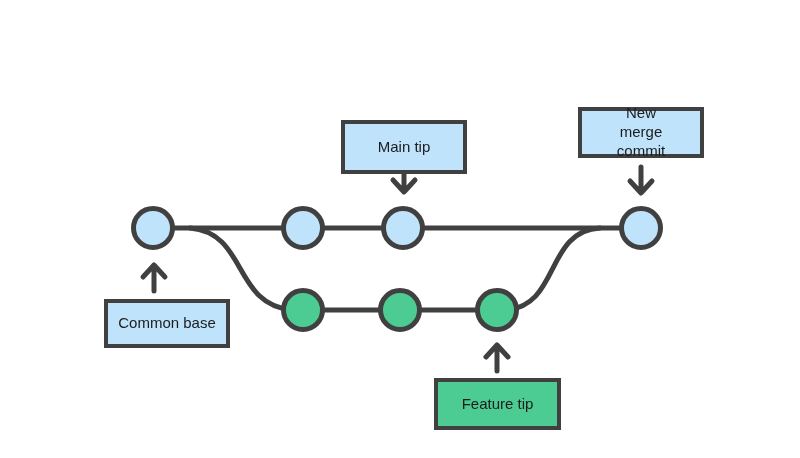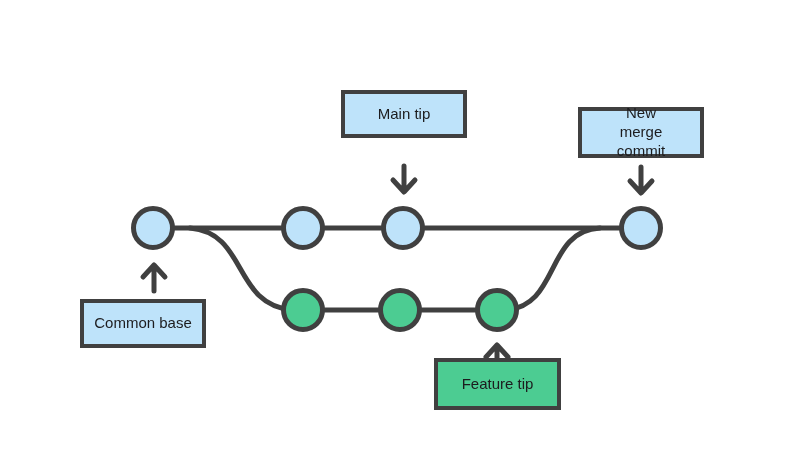--- a/index.html
+++ b/index.html
@@ -54,24 +54,24 @@
     display: flex;
     align-items: center;
     justify-content: center;
     text-align: center;
     font-size: 15px;
     line-height: 1.25;
     color: var(--label-text);
     background: var(--main-branch-fill);
   }
   .label-box.green { background: var(--feature-branch-fill); }
-  .box-main-tip    { left: 341px; top: 90px; width: 126px; height: 48px; }
+  .box-main-tip    { left: 341px; top: 120px; width: 126px; height: 54px; }
   .box-new-merge   { left: 578px; top: 107px; width: 126px; height: 51px; padding: 0 25px; }
-  .box-common-base { left:  80px; top: 299px; width: 126px; height: 49px; }
-  .box-feature-tip { left: 434px; top: 358px; width: 127px; height: 52px; }
+  .box-common-base { left:  104px; top: 299px; width: 126px; height: 49px; }
+  .box-feature-tip { left: 434px; top: 378px; width: 127px; height: 52px; }
 </style>
 </head>
 <body>
 
 <div class="stage">
 
   <svg class="diagram-svg" viewBox="0 0 800 458">
 
     <path class="edge" d="M 153 228 H 641"></path>
     <path class="edge" d="M 303 310 H 497"></path>

